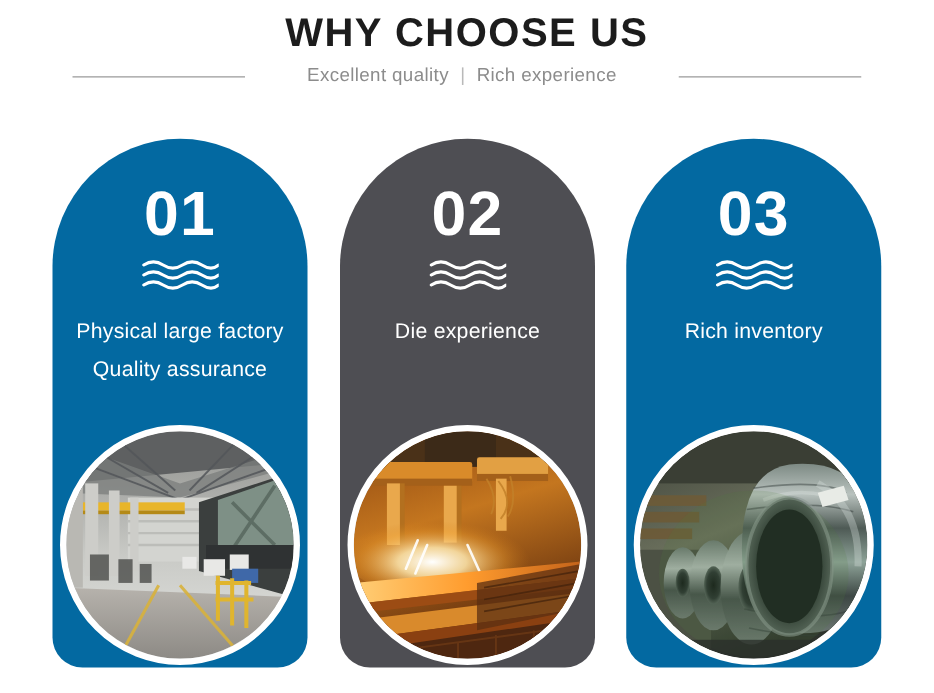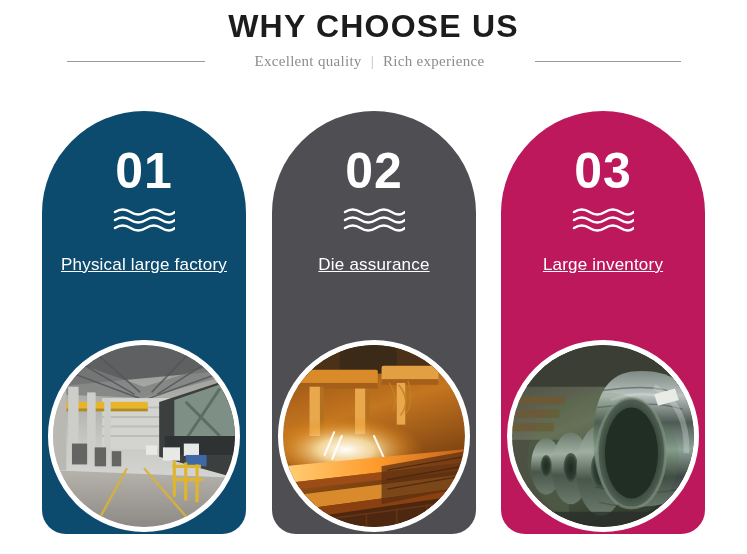--- a/index.html
+++ b/index.html
@@ -45,21 +45,20 @@
 
   .subtitle-row {
     position: absolute;
     left: 0;
     top: 48px;
     width: 747px;
     height: 26px;
     display: flex;
     align-items: center;
     justify-content: center;
-    font-family: Liberation Serif, serif;
   }
 
   .divider-line {
     height: 1px;
     background: #9a9a9a;
     flex: none;
   }
   .divider-left  { width: 138px; margin-right: 50px; }
   .divider-right { width: 146px; margin-left: 50px; }
 
@@ -127,21 +126,20 @@
     top: 138px;
     width: 100%;
     text-align: center;
     color: #ffffff;
   }
   .card-line {
     font-size: 17px;
     line-height: 31px;
     letter-spacing: 0.2px;
     white-space: nowrap;
-    text-decoration: underline;
   }
 
   
   .photo-ring {
     position: absolute;
     left: 50%;
     transform: translateX(-50%);
     top: 229px;
     width: 192px;
     height: 192px;
@@ -170,35 +168,36 @@
       <div class="divider-line divider-left"></div>
       <div class="subtitle-text">
         <span>Excellent quality</span><span class="subtitle-sep">|</span><span>Rich experience</span>
       </div>
       <div class="divider-line divider-right"></div>
     </div>
   </div>
 
   <div class="cards">
 
-    <div class="card card-1" style="background: #0c4a6e;">
+    <div class="card card-1" style="background: #0369a1;">
       <div class="card-number">01</div>
 
       <div class="wave-icon">
         <svg viewBox="0 0 62 26" xmlns="http://www.w3.org/2000/svg">
           <g fill="none" stroke="#ffffff" stroke-width="2.4" stroke-linecap="round">
             <path d="M2 5 q7.75 -5 15.5 0 t15.5 0 t15.5 0 t13.5 0"></path>
             <path d="M2 13 q7.75 -5 15.5 0 t15.5 0 t15.5 0 t13.5 0"></path>
             <path d="M2 21 q7.75 -5 15.5 0 t15.5 0 t15.5 0 t13.5 0"></path>
           </g>
         </svg>
       </div>
 
       <div class="card-lines">
         <div class="card-line">Physical large factory</div>
+        <div class="card-line">Quality assurance</div>
       </div>
 
       <div class="photo-ring">
         <div class="photo">
           <svg viewBox="0 0 192 192" preserveAspectRatio="xMidYMid slice" xmlns="http://www.w3.org/2000/svg">
             <defs>
               <linearGradient id="f1sky" x1="0" y1="0" x2="0" y2="1">
                 <stop offset="0%" stop-color="#8e8f8c"></stop>
                 <stop offset="55%" stop-color="#c9cac6"></stop>
                 <stop offset="100%" stop-color="#e4e5e2"></stop>
@@ -286,21 +285,21 @@
         <svg viewBox="0 0 62 26" xmlns="http://www.w3.org/2000/svg">
           <g fill="none" stroke="#ffffff" stroke-width="2.4" stroke-linecap="round">
             <path d="M2 5 q7.75 -5 15.5 0 t15.5 0 t15.5 0 t13.5 0"></path>
             <path d="M2 13 q7.75 -5 15.5 0 t15.5 0 t15.5 0 t13.5 0"></path>
             <path d="M2 21 q7.75 -5 15.5 0 t15.5 0 t15.5 0 t13.5 0"></path>
           </g>
         </svg>
       </div>
 
       <div class="card-lines">
-        <div class="card-line">Die assurance</div>
+        <div class="card-line">Die experience</div>
       </div>
 
       <div class="photo-ring">
         <div class="photo">
           <svg viewBox="0 0 192 192" preserveAspectRatio="xMidYMid slice" xmlns="http://www.w3.org/2000/svg">
             <defs>
               <linearGradient id="f2bg" x1="0" y1="0" x2="0.3" y2="1">
                 <stop offset="0%" stop-color="#8a4410"></stop>
                 <stop offset="45%" stop-color="#c4761f"></stop>
                 <stop offset="100%" stop-color="#5c2a0c"></stop>
@@ -371,35 +370,35 @@
             <g stroke="#40210c" stroke-width="1.4" opacity="0.7">
               <path d="M110 132 L190 118"></path>
                 <path d="M110 142 L190 128"></path>
                 <path d="M110 152 L190 138"></path>
             </g>
           </svg>
         </div>
       </div>
     </div>
 
-    <div class="card card-3" style="background: #be185d;">
+    <div class="card card-3" style="background: #0369a1;">
       <div class="card-number">03</div>
 
       <div class="wave-icon">
         <svg viewBox="0 0 62 26" xmlns="http://www.w3.org/2000/svg">
           <g fill="none" stroke="#ffffff" stroke-width="2.4" stroke-linecap="round">
             <path d="M2 5 q7.75 -5 15.5 0 t15.5 0 t15.5 0 t13.5 0"></path>
             <path d="M2 13 q7.75 -5 15.5 0 t15.5 0 t15.5 0 t13.5 0"></path>
             <path d="M2 21 q7.75 -5 15.5 0 t15.5 0 t15.5 0 t13.5 0"></path>
           </g>
         </svg>
       </div>
 
       <div class="card-lines">
-        <div class="card-line">Large inventory</div>
+        <div class="card-line">Rich inventory</div>
       </div>
 
       <div class="photo-ring">
         <div class="photo">
           <svg viewBox="0 0 192 192" preserveAspectRatio="xMidYMid slice" xmlns="http://www.w3.org/2000/svg">
             <defs>
               <linearGradient id="f3bg" x1="0" y1="0" x2="0.4" y2="1">
                 <stop offset="0%" stop-color="#3d4138"></stop>
                 <stop offset="50%" stop-color="#6a6f5c"></stop>
                 <stop offset="100%" stop-color="#2e332c"></stop>

